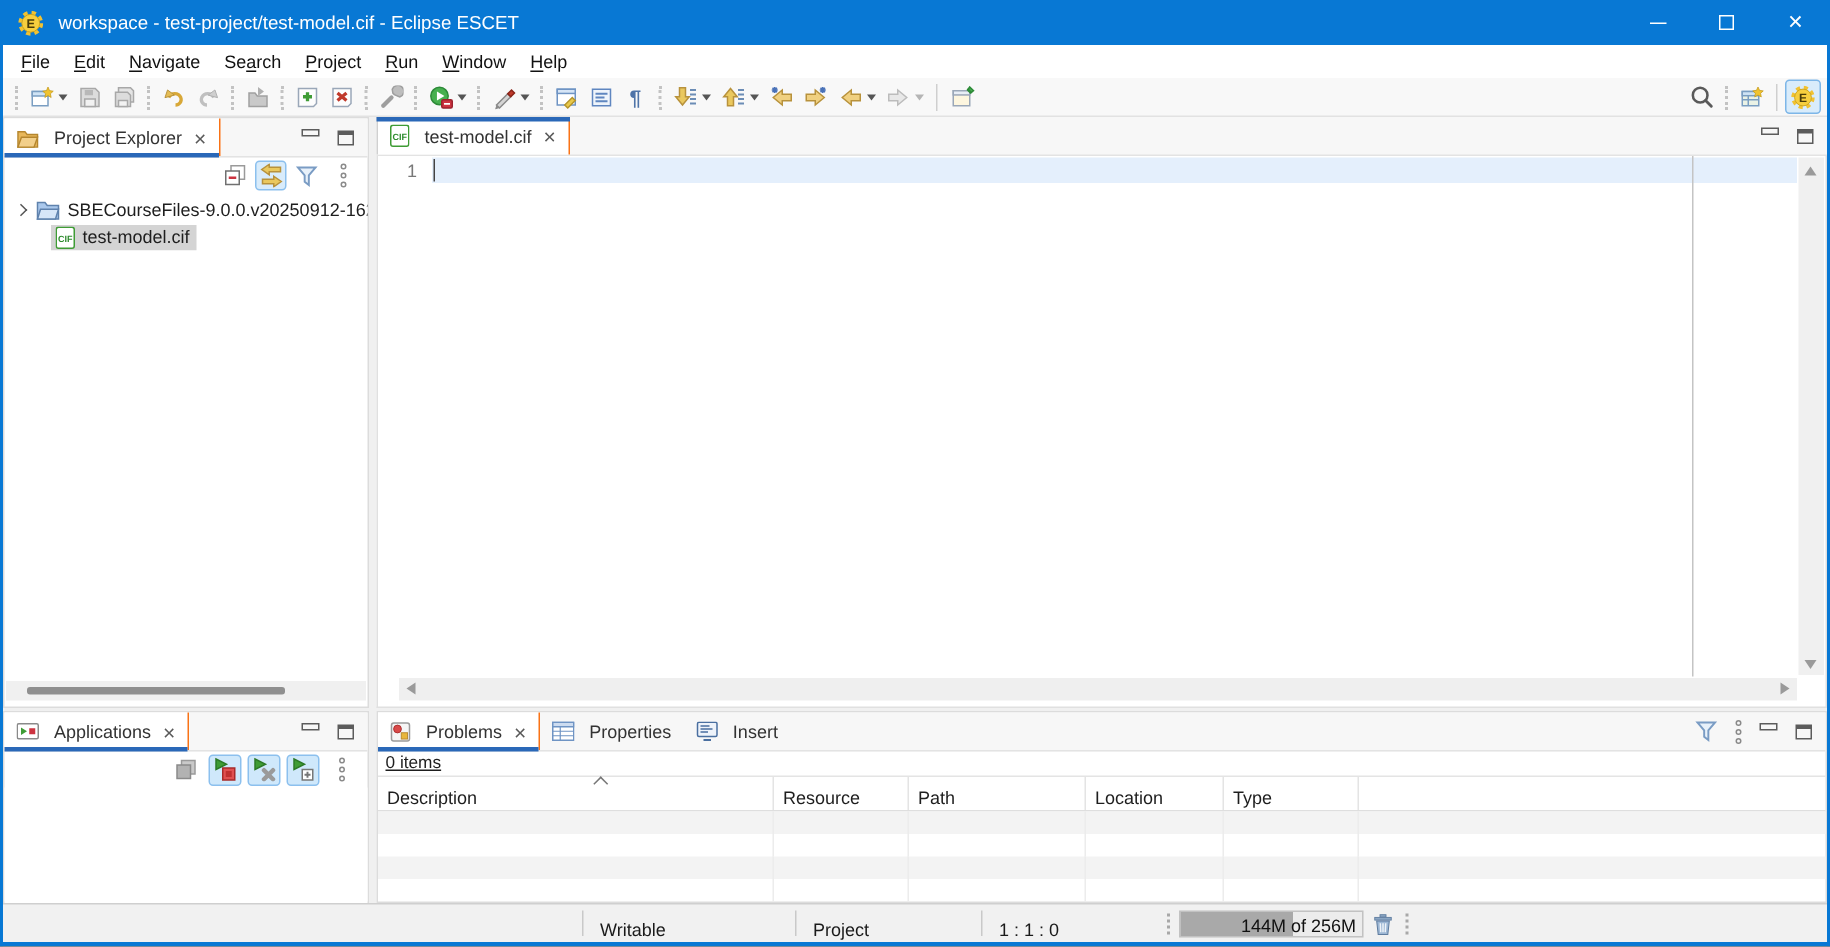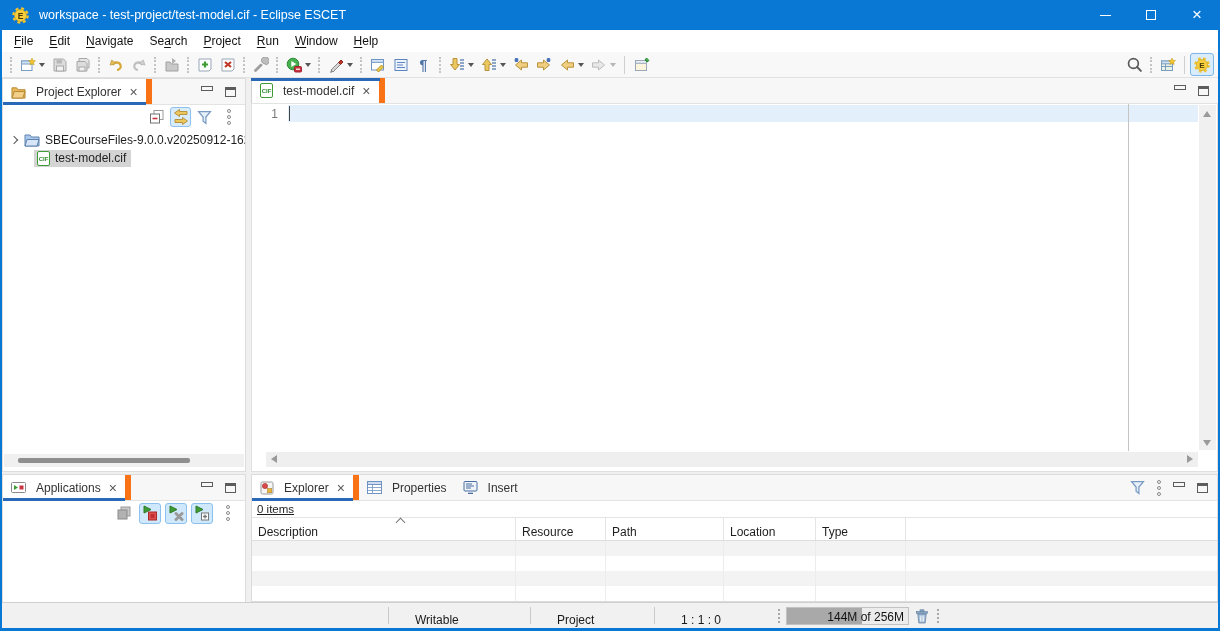--- a/index.html
+++ b/index.html
@@ -41,21 +41,21 @@
   .bottomrow { position:absolute; left:2px; top:474px; width:1216px; height:128px; }
   .panel { position:absolute; background:#fff; border:1px solid #dcdcdc; }
   .explorer { left:0; top:0; width:244px; height:394px; }
   .editor { left:249px; top:0; width:967px; height:394px; border:none; background:transparent; }
   .apps { left:0; top:0; width:244px; height:128px; }
   .problems { left:249px; top:0; width:967px; height:128px; }
 
   
   .tabstrip { height:26px; background:#f7f7f7; border-bottom:1px solid #e3e3e3; display:flex; align-items:stretch; position:relative; }
   .tab { display:flex; align-items:center; gap:5px; padding:0 8px; color:#333; position:relative; white-space:nowrap; }
-  .tab.active { background:#fff; border-right:6px solid #f97316; }
+  .tab.active { background:#fff; border-right:1px solid #f97316; }
   .tab.active.vtab::after { content:""; position:absolute; left:0; right:0; bottom:-1px; height:3px; background:#2a68b8; }
   .tab.active.etab { border-left:1px solid #d0d0d0; }
   .tab.active.etab::before { content:""; position:absolute; left:-1px; right:-1px; top:0; height:3px; background:#2a68b8; }
   .tclose { color:#5a5a5a; font-size:14px; margin-left:3px; line-height:1; }
   .pctrl { margin-left:auto; display:flex; align-items:center; gap:12px; padding-right:9px; }
   .ico-pmin { width:12px; height:5px; border:1px solid #5c5c5c; margin-top:-6px; }
   .ico-pmax { width:11px; height:10px; border:1px solid #5c5c5c; border-top:3px solid #5c5c5c; }
 
   
   .vtoolbar { height:24px; display:flex; align-items:center; justify-content:flex-end; gap:3px; padding-right:6px; }
@@ -99,21 +99,21 @@
   .prow .cf { border-right:none; }
 
   
   .appbar { height:24px; display:flex; align-items:center; justify-content:flex-end; gap:4px; padding-right:6px; }
   .abtn { width:22px; height:21px; display:flex; align-items:center; justify-content:center; border-radius:3px; }
   .abtn.on { background:#cfe8fb; border:1px solid #8cc0ee; }
 
   
   .statusbar { position:absolute; left:2px; top:602px; width:1216px; height:26px; background:#f1f1f1; border-top:1px solid #cfcfcf; }
   .sb-sep { position:absolute; top:4px; bottom:4px; width:1px; background:#c9c9c9; }
-  .sb-text { position:absolute; top:10px; font-size:12px; color:#1a1a1a;margin-left:15px; }
+  .sb-text { position:absolute; top:10px; font-size:12px; color:#1a1a1a; }
   .sb-grip { position:absolute; top:6px; height:14px; width:0; border-left:2px dotted #a8a8a8; }
   .heap { position:absolute; left:784px; top:4px; width:123px; height:18px; background:#ececec; border:1px solid #c2c2c2; }
   .heap-fill { position:absolute; left:0; top:0; bottom:0; width:62%; background:#a9a9a9; }
   .heap-label { position:absolute; right:4px; top:2px; font-size:12px; color:#111; }
   .gc-btn { position:absolute; left:911px; top:5px; width:18px; height:17px; display:flex; align-items:center; justify-content:center; }
 </style>
 </head>
 <body>
 
 <div class="window">
@@ -481,21 +481,21 @@
     </div>
 
     <div class="panel problems">
       <div class="tabstrip">
         <div class="tab active vtab">
           <svg class="tico" width="14" height="14" viewBox="0 0 14 14">
               <rect x="1" y="1" width="12" height="12" rx="1.5" fill="#f5f5f5" stroke="#9a9a9a"></rect>
               <circle cx="5" cy="5" r="2.6" fill="#d94a4a" stroke="#a82a2a" stroke-width="0.6"></circle>
               <rect x="7.5" y="7.5" width="4.2" height="4.2" fill="#e8b63c" stroke="#b5862e" stroke-width="0.6"></rect>
             </svg>
-          <span>Explorer</span>
+          <span>Problems</span>
           <span class="tclose">×</span>
         </div>
         <div class="tab">
           <svg class="tico" width="15" height="13" viewBox="0 0 15 13">
               <rect x="0.5" y="0.5" width="14" height="12" fill="#fff" stroke="#6f94c4"></rect>
               <rect x="0.5" y="0.5" width="14" height="3" fill="#cddcf0" stroke="#6f94c4"></rect>
               <path d="M5.5,3.5 v9 M0.5,6.5 h14 M0.5,9.5 h14" stroke="#6f94c4" stroke-width="0.8"></path>
             </svg>
           <span>Properties</span>
         </div>

